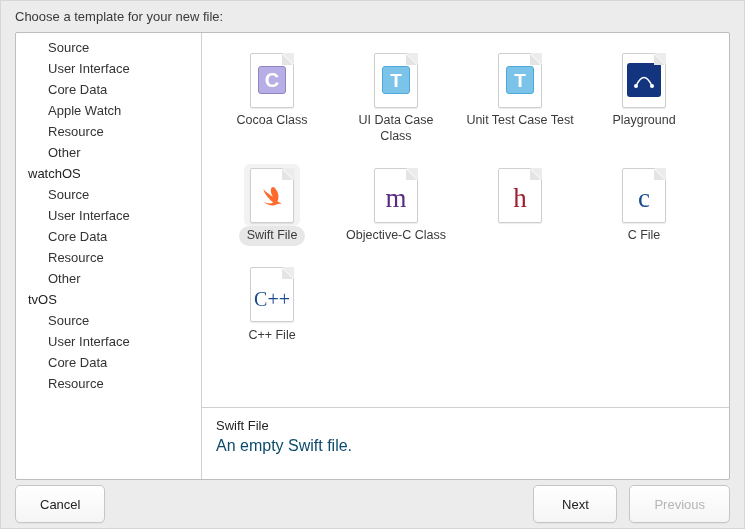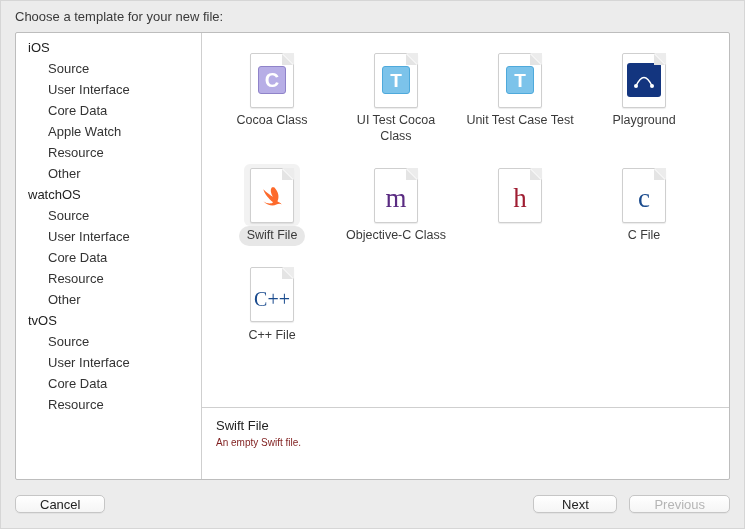--- a/index.html
+++ b/index.html
@@ -147,52 +147,51 @@
   .glyph.c-char{color:#194a8d;}
   .glyph.cpp-char{color:#194a8d;font-size:20px;top:4px;}
   .glyph.metal{color:#a10f6e;top:2px;}
   .detail{
     border-top:1px solid #cfcfcf;
     padding:10px 14px 10px 14px;
     height:72px;
     box-sizing:border-box;
   }
   .detail-title{font-size:13px;color:#222;margin-bottom:4px;}
-  .detail-desc{font-size:10px;color:#7f1d1d;}
+  .detail-desc{font-size:16px;color:#0c4a6e;}
   .footer{
     height:48px;
     display:flex;align-items:center;
     padding:0 14px;
   }
   .footer-spacer{flex:1;}
   button.mac-btn{
     background:linear-gradient(#ffffff,#f5f5f5);
     border:1px solid #c6c6c6;
     border-radius:5px;
-    height:18px;
+    height:38px;
     min-width:84px;
     font-size:13px;
     color:#222;
     padding:0 24px;
     box-shadow:0 1px 0 rgba(0,0,0,0.04);
   }
   button.mac-btn:disabled{
     color:#b5b5b5;
   }
   button.mac-btn + button.mac-btn{margin-left:12px;}
   svg{display:block;}
 </style>
 </head>
 <body>
 
 <div class="prompt">Choose a template for your new file:</div>
 
 <div class="main">
   <div class="sidebar" id="sidebar">
-      <div class="sb-platform">iOS</div>
       <div class="sb-item">Source</div>
       <div class="sb-item">User Interface</div>
       <div class="sb-item">Core Data</div>
       <div class="sb-item">Apple Watch</div>
       <div class="sb-item">Resource</div>
       <div class="sb-item">Other</div>
       <div class="sb-platform">watchOS</div>
       <div class="sb-item">Source</div>
       <div class="sb-item">User Interface</div>
       <div class="sb-item">Core Data</div>
@@ -214,21 +213,21 @@
             </div>
           </div>
           <div class="tile-label">Cocoa Class</div>
         </div>
         <div class="tile">
           <div class="tile-icon">
             <div class="doc">
               <div class="glyph t-blue">T</div>
             </div>
           </div>
-          <div class="tile-label">UI Test Cocoa Class</div>
+          <div class="tile-label">UI Data Case Class</div>
         </div>
         <div class="tile">
           <div class="tile-icon">
             <div class="doc">
               <div class="glyph t-blue">T</div>
             </div>
           </div>
           <div class="tile-label">Unit Test Case Test</div>
         </div>
         <div class="tile">

